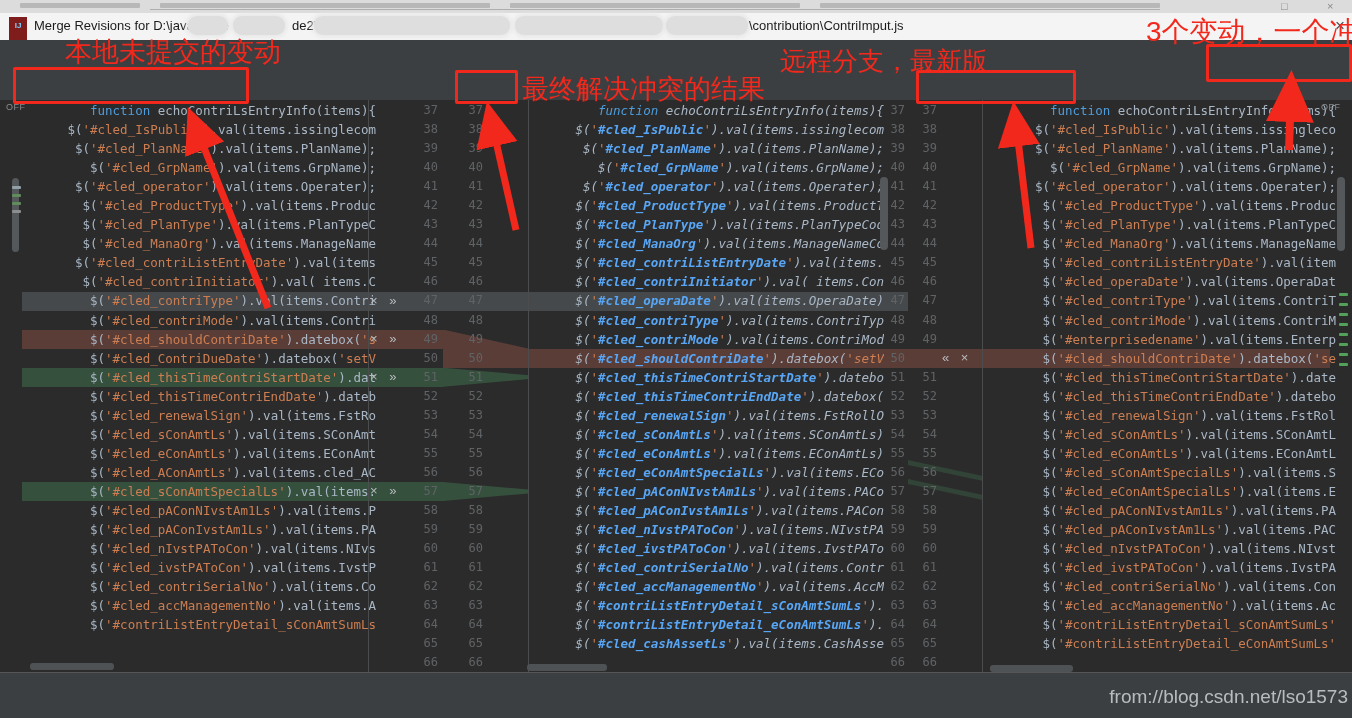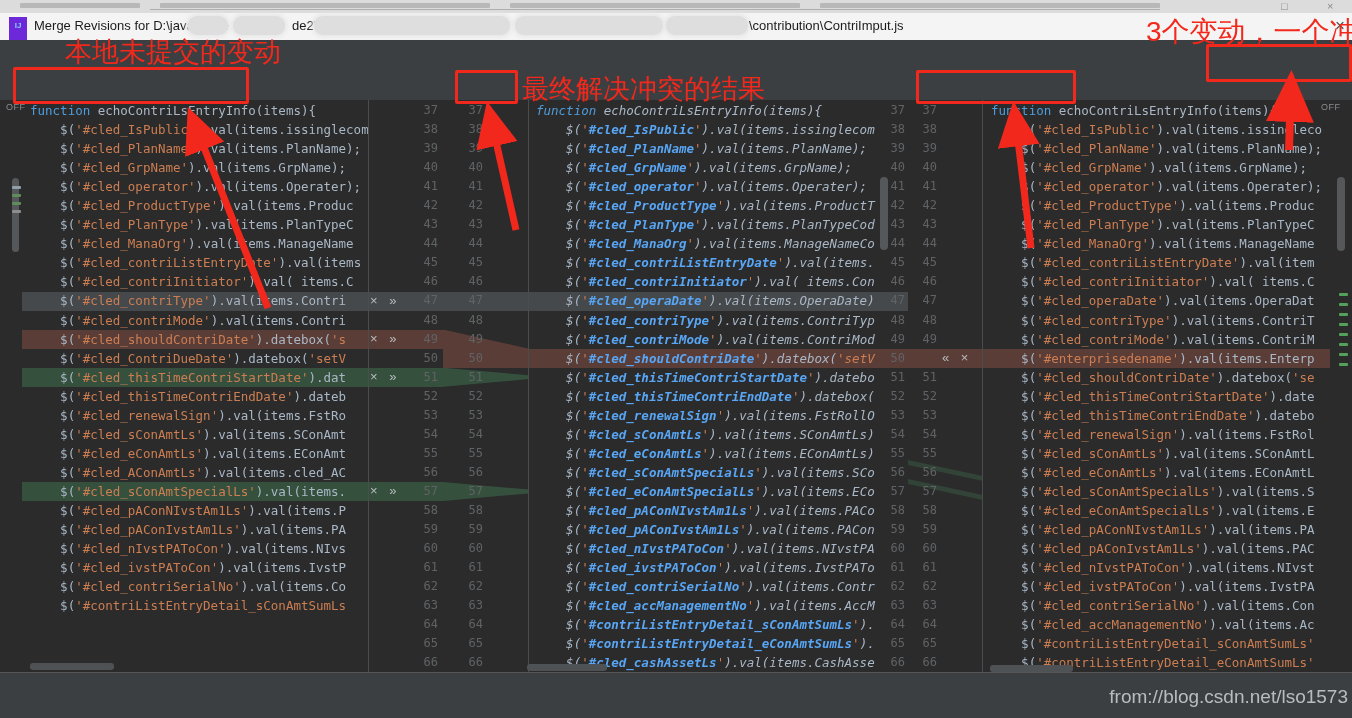--- a/index.html
+++ b/index.html
@@ -7,21 +7,21 @@
        font-family:"Liberation Sans",sans-serif;background:#2b2b2b;}
   .abs{position:absolute;}
   
   #top-strip{left:0;top:0;width:1352px;height:13px;background:#dcdcdc;}
   .strip-dash{position:absolute;top:3px;height:5px;background:#9a9a9a;opacity:.55;border-radius:1px;}
   #strip-underline{position:absolute;top:9px;left:150px;width:1010px;height:1px;background:#8f8f8f;opacity:.6;}
   .behind-ctl{position:absolute;top:0px;color:#8a8a8a;font-size:11px;line-height:13px;}
   
   #title-bar{left:0;top:13px;width:1352px;height:27px;background:#f4f4f4;border-bottom:1px solid #c9c9c9;}
   #app-icon{position:absolute;left:9px;top:4px;width:18px;height:24px;border-radius:0;
-            background:#6d28d9;color:#7fd0ff;font-size:8px;font-weight:bold;text-align:center;line-height:18px;}
+            background:#7f1d1d;color:#7fd0ff;font-size:8px;font-weight:bold;text-align:center;line-height:18px;}
   .title-seg{position:absolute;top:5px;font-size:13px;color:#1b1b1b;white-space:pre;}
   .blur-blob{position:absolute;top:3px;height:19px;background:#dedede;border-radius:9px;box-shadow:0 0 4px 2px #e7e7e7;}
   #dlg-close{position:absolute;left:1330px;top:3px;width:20px;height:20px;color:#4a4a4a;font-size:17px;
              line-height:20px;text-align:center;cursor:pointer;}
   
   #toolbar{left:0;top:40px;width:1352px;height:28px;background:#3c3f41;}
   .tb-ico{position:absolute;font-size:15px;line-height:22px;}
   .tb-sep{position:absolute;top:46px;width:1px;height:17px;background:#515151;}
   .tb-label{position:absolute;top:48px;font-size:13px;color:#bfc1c3;white-space:pre;}
   .tb-chev{color:#b7b9bb;}
@@ -33,21 +33,21 @@
   
   #headers{left:0;top:68px;width:1352px;height:32px;background:#3c3f41;border-bottom:1px solid #262626;}
   .hdr-label{position:absolute;top:76px;font-size:13px;color:#bdc1c4;white-space:pre;}
   .hdr-sep{position:absolute;top:68px;width:1px;height:32px;background:#303030;}
   .hdr-em{font-weight:bold;font-family:"DejaVu Sans Mono",monospace;font-size:12px;}
   
   #editor{left:0;top:100px;width:1352px;height:572px;background:#2b2b2b;}
   .band{position:absolute;z-index:1;}
   .vdiv{position:absolute;top:0;width:1px;height:572px;background:#4a4c4e;z-index:4;}
   .code{position:absolute;top:1px;z-index:3;font-family:"DejaVu Sans Mono","Liberation Mono",monospace;
-        font-size:12.5px;color:#a9b7c6;overflow:hidden;}
+        font-size:12.5px;color:#a9b7c6;overflow:hidden;text-align:right;}
   .cl{height:19.05px;line-height:19.05px;white-space:pre;overflow:hidden;}
   .kw{color:#4e9ddc;}
   .q,.st,.id{color:#cc7e52;}
   .c-center .cl{font-style:italic;}
   .c-center .id{color:#58a6f5;font-weight:bold;}
   .nums{position:absolute;top:1px;z-index:3;font-family:"DejaVu Sans Mono","Liberation Mono",monospace;
         font-size:12px;color:#606366;text-align:right;}
   .nl{height:19.05px;line-height:19.05px;}
   .gut-ico{position:absolute;z-index:5;font-size:13px;color:#b8bcbe;letter-spacing:4px;white-space:nowrap;cursor:pointer;}
   .off-tag{position:absolute;z-index:5;font-size:9px;color:#8a8d90;letter-spacing:.5px;}
@@ -173,20 +173,21 @@
         <div class="cl">    $(<span class="q">'</span><span class="id">#cled_renewalSign</span><span class="q">'</span>).val(items.FstRo</div>
         <div class="cl">    $(<span class="q">'</span><span class="id">#cled_sConAmtLs</span><span class="q">'</span>).val(items.SConAmt</div>
         <div class="cl">    $(<span class="q">'</span><span class="id">#cled_eConAmtLs</span><span class="q">'</span>).val(items.EConAmt</div>
         <div class="cl">    $(<span class="q">'</span><span class="id">#cled_AConAmtLs</span><span class="q">'</span>).val(items.cled_AC</div>
         <div class="cl">    $(<span class="q">'</span><span class="id">#cled_sConAmtSpecialLs</span><span class="q">'</span>).val(items.</div>
         <div class="cl">    $(<span class="q">'</span><span class="id">#cled_pAConNIvstAm1Ls</span><span class="q">'</span>).val(items.P</div>
         <div class="cl">    $(<span class="q">'</span><span class="id">#cled_pAConIvstAm1Ls</span><span class="q">'</span>).val(items.PA</div>
         <div class="cl">    $(<span class="q">'</span><span class="id">#cled_nIvstPAToCon</span><span class="q">'</span>).val(items.NIvs</div>
         <div class="cl">    $(<span class="q">'</span><span class="id">#cled_ivstPAToCon</span><span class="q">'</span>).val(items.IvstP</div>
         <div class="cl">    $(<span class="q">'</span><span class="id">#cled_contriSerialNo</span><span class="q">'</span>).val(items.Co</div>
+        <div class="cl">    $(<span class="q">'</span><span class="id">#cled_accManagementNo</span><span class="q">'</span>).val(items.A</div>
         <div class="cl">    $(<span class="q">'</span><span class="id">#contriListEntryDetail_sConAmtSumLs</span></div>
       </div>
     <div class="code c-center" id="code-center" style="left:530px;width:348px;padding-left:6px;">
         <div class="cl"><span class="kw">function</span> <span class="fn">echoContriLsEntryInfo</span>(items){</div>
         <div class="cl">    $(<span class="q">'</span><span class="id">#cled_IsPublic</span><span class="q">'</span>).val(items.issinglecom</div>
         <div class="cl">    $(<span class="q">'</span><span class="id">#cled_PlanName</span><span class="q">'</span>).val(items.PlanName);</div>
         <div class="cl">    $(<span class="q">'</span><span class="id">#cled_GrpName</span><span class="q">'</span>).val(items.GrpName);</div>
         <div class="cl">    $(<span class="q">'</span><span class="id">#cled_operator</span><span class="q">'</span>).val(items.Operater);</div>
         <div class="cl">    $(<span class="q">'</span><span class="id">#cled_ProductType</span><span class="q">'</span>).val(items.ProductT</div>
         <div class="cl">    $(<span class="q">'</span><span class="id">#cled_PlanType</span><span class="q">'</span>).val(items.PlanTypeCod</div>
@@ -195,21 +196,20 @@
         <div class="cl">    $(<span class="q">'</span><span class="id">#cled_contriInitiator</span><span class="q">'</span>).val( items.Con</div>
         <div class="cl">    $(<span class="q">'</span><span class="id">#cled_operaDate</span><span class="q">'</span>).val(items.OperaDate)</div>
         <div class="cl">    $(<span class="q">'</span><span class="id">#cled_contriType</span><span class="q">'</span>).val(items.ContriTyp</div>
         <div class="cl">    $(<span class="q">'</span><span class="id">#cled_contriMode</span><span class="q">'</span>).val(items.ContriMod</div>
         <div class="cl">    $(<span class="q">'</span><span class="id">#cled_shouldContriDate</span><span class="q">'</span>).datebox(<span class="q">'</span><span class="st">setV</span></div>
         <div class="cl">    $(<span class="q">'</span><span class="id">#cled_thisTimeContriStartDate</span><span class="q">'</span>).datebo</div>
         <div class="cl">    $(<span class="q">'</span><span class="id">#cled_thisTimeContriEndDate</span><span class="q">'</span>).datebox(</div>
         <div class="cl">    $(<span class="q">'</span><span class="id">#cled_renewalSign</span><span class="q">'</span>).val(items.FstRollO</div>
         <div class="cl">    $(<span class="q">'</span><span class="id">#cled_sConAmtLs</span><span class="q">'</span>).val(items.SConAmtLs)</div>
         <div class="cl">    $(<span class="q">'</span><span class="id">#cled_eConAmtLs</span><span class="q">'</span>).val(items.EConAmtLs)</div>
-        <div class="cl">    $(<span class="q">'</span><span class="id">#cled_sConAmtSpecialLs</span><span class="q">'</span>).val(items.SCo</div>
         <div class="cl">    $(<span class="q">'</span><span class="id">#cled_eConAmtSpecialLs</span><span class="q">'</span>).val(items.ECo</div>
         <div class="cl">    $(<span class="q">'</span><span class="id">#cled_pAConNIvstAm1Ls</span><span class="q">'</span>).val(items.PACo</div>
         <div class="cl">    $(<span class="q">'</span><span class="id">#cled_pAConIvstAm1Ls</span><span class="q">'</span>).val(items.PACon</div>
         <div class="cl">    $(<span class="q">'</span><span class="id">#cled_nIvstPAToCon</span><span class="q">'</span>).val(items.NIvstPA</div>
         <div class="cl">    $(<span class="q">'</span><span class="id">#cled_ivstPAToCon</span><span class="q">'</span>).val(items.IvstPATo</div>
         <div class="cl">    $(<span class="q">'</span><span class="id">#cled_contriSerialNo</span><span class="q">'</span>).val(items.Contr</div>
         <div class="cl">    $(<span class="q">'</span><span class="id">#cled_accManagementNo</span><span class="q">'</span>).val(items.AccM</div>
         <div class="cl">    $(<span class="q">'</span><span class="id">#contriListEntryDetail_sConAmtSumLs</span><span class="q">'</span>).</div>
         <div class="cl">    $(<span class="q">'</span><span class="id">#contriListEntryDetail_eConAmtSumLs</span><span class="q">'</span>).</div>
         <div class="cl">    $(<span class="q">'</span><span class="id">#cled_cashAssetLs</span><span class="q">'</span>).val(items.CashAsse</div>
@@ -217,21 +217,20 @@
     <div class="code" id="code-right" style="left:985px;width:345px;padding-left:6px;">
         <div class="cl"><span class="kw">function</span> <span class="fn">echoContriLsEntryInfo</span>(items){</div>
         <div class="cl">    $(<span class="q">'</span><span class="id">#cled_IsPublic</span><span class="q">'</span>).val(items.issingleco</div>
         <div class="cl">    $(<span class="q">'</span><span class="id">#cled_PlanName</span><span class="q">'</span>).val(items.PlanName);</div>
         <div class="cl">    $(<span class="q">'</span><span class="id">#cled_GrpName</span><span class="q">'</span>).val(items.GrpName);</div>
         <div class="cl">    $(<span class="q">'</span><span class="id">#cled_operator</span><span class="q">'</span>).val(items.Operater);</div>
         <div class="cl">    $(<span class="q">'</span><span class="id">#cled_ProductType</span><span class="q">'</span>).val(items.Produc</div>
         <div class="cl">    $(<span class="q">'</span><span class="id">#cled_PlanType</span><span class="q">'</span>).val(items.PlanTypeC</div>
         <div class="cl">    $(<span class="q">'</span><span class="id">#cled_ManaOrg</span><span class="q">'</span>).val(items.ManageName</div>
         <div class="cl">    $(<span class="q">'</span><span class="id">#cled_contriListEntryDate</span><span class="q">'</span>).val(item</div>
-        <div class="cl">    $(<span class="q">'</span><span class="id">#cled_contriInitiator</span><span class="q">'</span>).val( items.C</div>
         <div class="cl">    $(<span class="q">'</span><span class="id">#cled_operaDate</span><span class="q">'</span>).val(items.OperaDat</div>
         <div class="cl">    $(<span class="q">'</span><span class="id">#cled_contriType</span><span class="q">'</span>).val(items.ContriT</div>
         <div class="cl">    $(<span class="q">'</span><span class="id">#cled_contriMode</span><span class="q">'</span>).val(items.ContriM</div>
         <div class="cl">    $(<span class="q">'</span><span class="id">#enterprisedename</span><span class="q">'</span>).val(items.Enterp</div>
         <div class="cl">    $(<span class="q">'</span><span class="id">#cled_shouldContriDate</span><span class="q">'</span>).datebox(<span class="q">'</span><span class="st">se</span></div>
         <div class="cl">    $(<span class="q">'</span><span class="id">#cled_thisTimeContriStartDate</span><span class="q">'</span>).date</div>
         <div class="cl">    $(<span class="q">'</span><span class="id">#cled_thisTimeContriEndDate</span><span class="q">'</span>).datebo</div>
         <div class="cl">    $(<span class="q">'</span><span class="id">#cled_renewalSign</span><span class="q">'</span>).val(items.FstRol</div>
         <div class="cl">    $(<span class="q">'</span><span class="id">#cled_sConAmtLs</span><span class="q">'</span>).val(items.SConAmtL</div>
         <div class="cl">    $(<span class="q">'</span><span class="id">#cled_eConAmtLs</span><span class="q">'</span>).val(items.EConAmtL</div>
@@ -411,20 +410,21 @@
   <div class="abs" id="bottom-bar">
     
     
     
     
   </div>
   <div id="watermark">from://blog.csdn.net/lso1573</div>
 
   <div class="anno-text" style="left:65px;top:34px;font-size:27px;">本地未提交的变动</div>
   <div class="anno-text" style="left:522px;top:71px;font-size:27px;">最终解决冲突的结果</div>
+  <div class="anno-text" style="left:780px;top:44px;font-size:26px;">远程分支，最新版</div>
   <div class="anno-text" style="left:1146px;top:13px;font-size:28px;">3个变动，一个冲突</div>
   <div class="anno-box" style="left:13px;top:67px;width:230px;height:31px;"></div>
   <div class="anno-box" style="left:455px;top:70px;width:57px;height:28px;"></div>
   <div class="anno-box" style="left:916px;top:70px;width:154px;height:28px;"></div>
   <div class="anno-box" style="left:1206px;top:44px;width:140px;height:32px;"></div>
 
   <svg id="arrows" width="1352" height="718">
     <defs>
       <marker id="ah" markerWidth="7" markerHeight="7" refX="4.5" refY="3" orient="auto">
         <path d="M0,0 L6.5,3 L0,6 Z" fill="#f3281c"></path>

